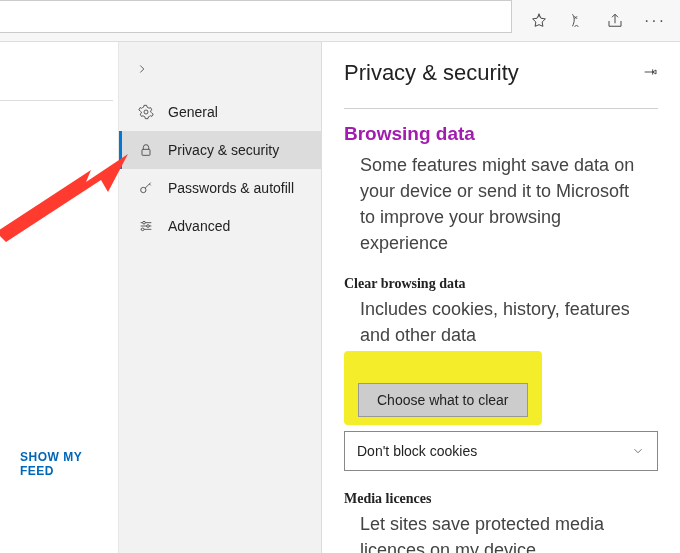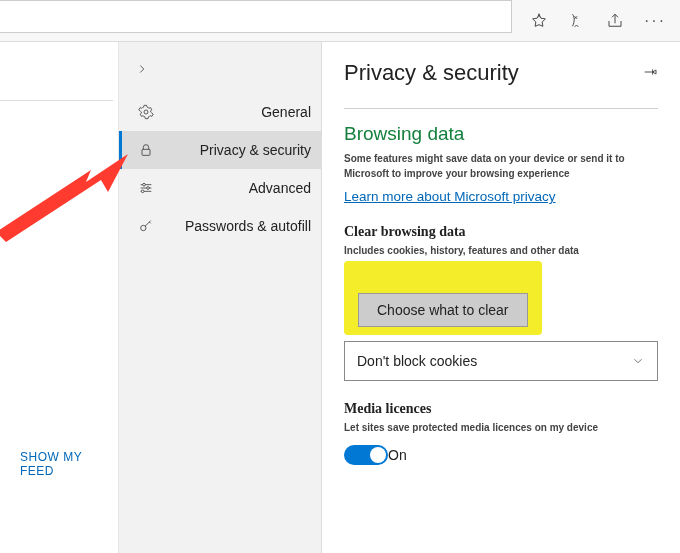--- a/index.html
+++ b/index.html
@@ -62,45 +62,44 @@
     height:3px;
     border-top:1px solid #ddd;
   }
   .show-my-feed {
     position:absolute;
     left:20px;
     bottom:75px;
     font-size:12px;
     letter-spacing:0.5px;
     color:#0067b8;
-    font-weight:400;
+    font-weight:700;
     cursor:pointer;
   }
 
   .settings-nav {
     flex: 0 0 203px;
     background: #f2f2f2;
     border-right: 1px solid #dcdcdc;
     padding-top: 14px;
   }
   .nav-back {
     padding: 6px 0 14px 16px;
     cursor:pointer;
   }
   .nav-back svg { width:14px;height:14px; stroke:#555; fill:none; stroke-width:1.6;}
   .nav-item {
     display:flex;
     align-items:center;
-    gap:22px;
+    gap:14px;
     padding: 11px 10px 11px 16px;
     font-size:14px;
     color:#222;
     cursor:pointer;
     border-left:3px solid transparent;
-    justify-content:space-between;
   }
   .nav-item.active {
     background:#dcdcdc;
     border-left:3px solid #0078d4;
   }
   .nav-icon { width:16px; height:16px; display:flex; align-items:center; justify-content:center;}
   .nav-icon svg { width:16px; height:16px; stroke:#444; fill:none; stroke-width:1.3; }
 
   .settings-content {
     flex:1;
@@ -121,35 +120,34 @@
     margin:0;
     font-size:22px;
     font-weight:400;
   }
   .pin-btn { cursor:pointer; }
   .pin-btn svg{width:16px;height:16px;stroke:#333;fill:none;stroke-width:1.3;}
 
   h2.section {
     margin:0 0 7px 0;
     font-size:19px;
-    font-weight:400;
-    color:#15803d;
+    font-weight:700;
+    color:#a21caf;
   }
   .section-sub {
     font-size:14px;
     font-weight:600;
     margin:20px 0 4px 0;
     font-family:Liberation Serif, serif;
   }
   .body-text {
-    font-size:10px;
+    font-size:18px;
     color:#444;
     line-height:1.45;
-    margin:2px 0;
-    font-weight:bold;
+    margin:2px 16px;
   }
   .link {
     color:#0067b8;
     text-decoration:underline;
     cursor:pointer;
     display:inline-block;
     margin-top:6px;
     font-size:13.5px;
   }
 
@@ -265,58 +263,57 @@
             <rect x="6" y="11" width="12" height="9" rx="1"></rect>
             <path d="M8 11V8a4 4 0 0 1 8 0v3"></path>
           </svg>
       </span>
       <span>Privacy &amp; security</span>
     </div>
 
     <div class="nav-item">
       <span class="nav-icon">
         <svg viewBox="0 0 24 24">
+            <circle cx="8" cy="15" r="4"></circle>
+            <path d="M11 12l8-8"></path>
+            <path d="M17 6l2 2"></path>
+          </svg>
+      </span>
+      <span>Passwords &amp; autofill</span>
+    </div>
+
+    <div class="nav-item">
+      <span class="nav-icon">
+        <svg viewBox="0 0 24 24">
             <line x1="4" y1="7" x2="20" y2="7"></line>
             <line x1="4" y1="12" x2="20" y2="12"></line>
             <line x1="4" y1="17" x2="20" y2="17"></line>
             <circle cx="9" cy="7" r="2" fill="#f2f2f2"></circle>
             <circle cx="15" cy="12" r="2" fill="#f2f2f2"></circle>
             <circle cx="7" cy="17" r="2" fill="#f2f2f2"></circle>
           </svg>
       </span>
       <span>Advanced</span>
     </div>
-
-    <div class="nav-item">
-      <span class="nav-icon">
-        <svg viewBox="0 0 24 24">
-            <circle cx="8" cy="15" r="4"></circle>
-            <path d="M11 12l8-8"></path>
-            <path d="M17 6l2 2"></path>
-          </svg>
-      </span>
-      <span>Passwords &amp; autofill</span>
-    </div>
   </div>
 
   <div class="settings-content">
     <div class="content-head">
       <h1>Privacy &amp; security</h1>
       <span class="pin-btn">
         <svg viewBox="0 0 24 24">
             <path d="M4 12h12"></path>
             <path d="M16 8v8"></path>
             <path d="M16 12l5-3v6l-5-3z"></path>
           </svg>
       </span>
     </div>
 
     <h2 class="section">Browsing data</h2>
     <p class="body-text">Some features might save data on your device or send it to Microsoft to improve your browsing experience</p>
-    <span class="link">Learn more about Microsoft privacy</span>
 
     <div class="section-sub">Clear browsing data</div>
     <p class="body-text">Includes cookies, history, features and other data</p>
     <span class="choose-wrap">
       <span class="choose-btn">Choose what to clear</span>
     </span>
 
     <div class="select">
       <span>Don't block cookies</span>
       <svg viewBox="0 0 24 24">

